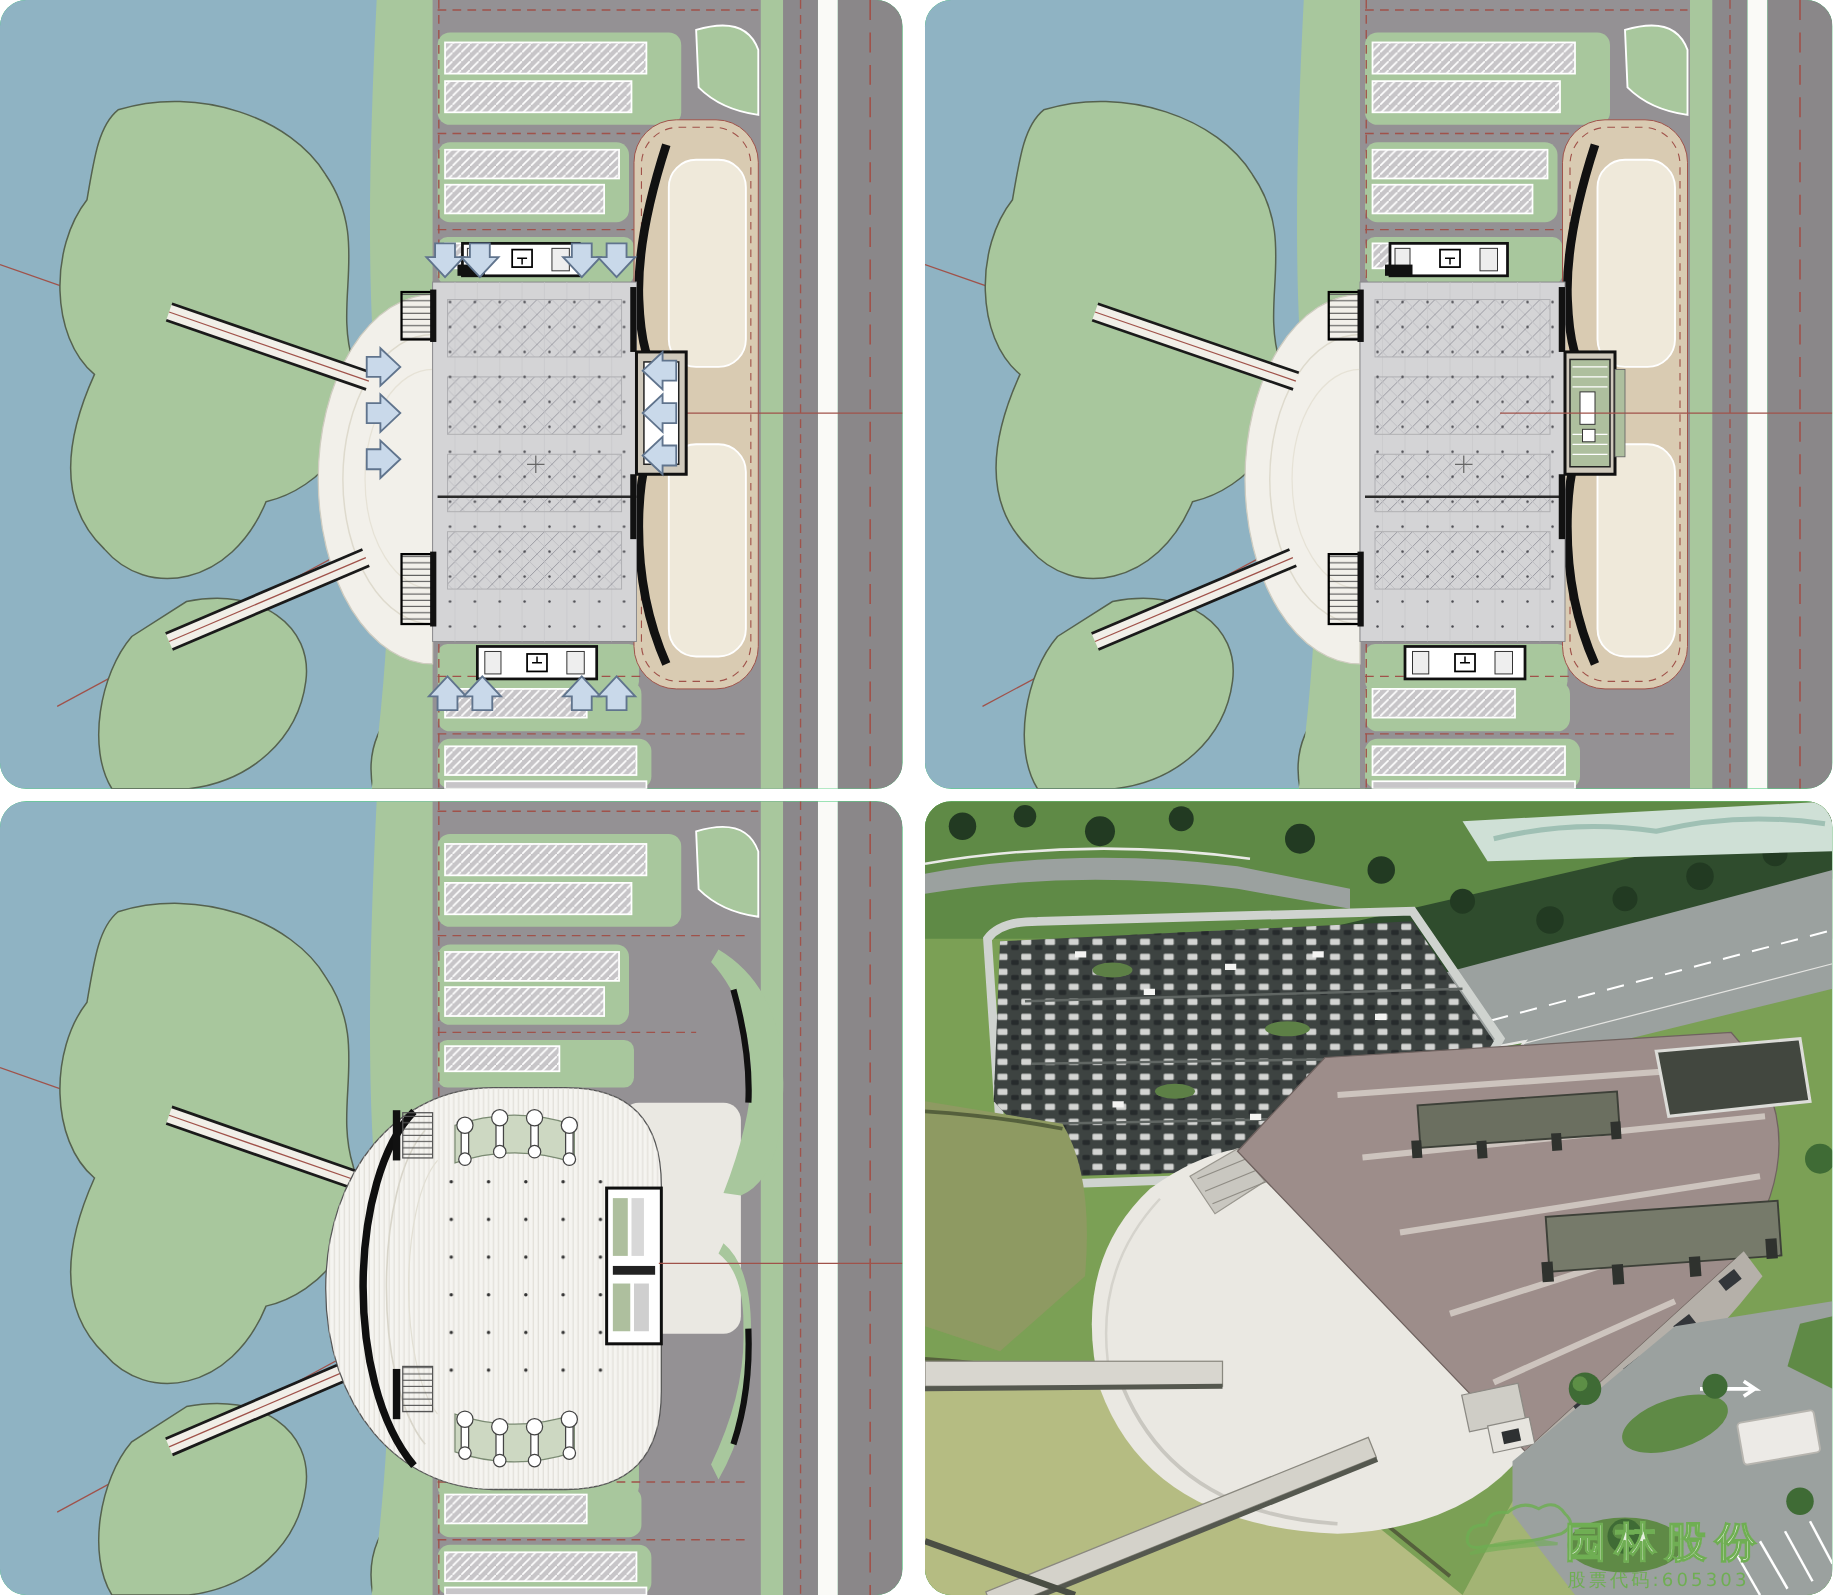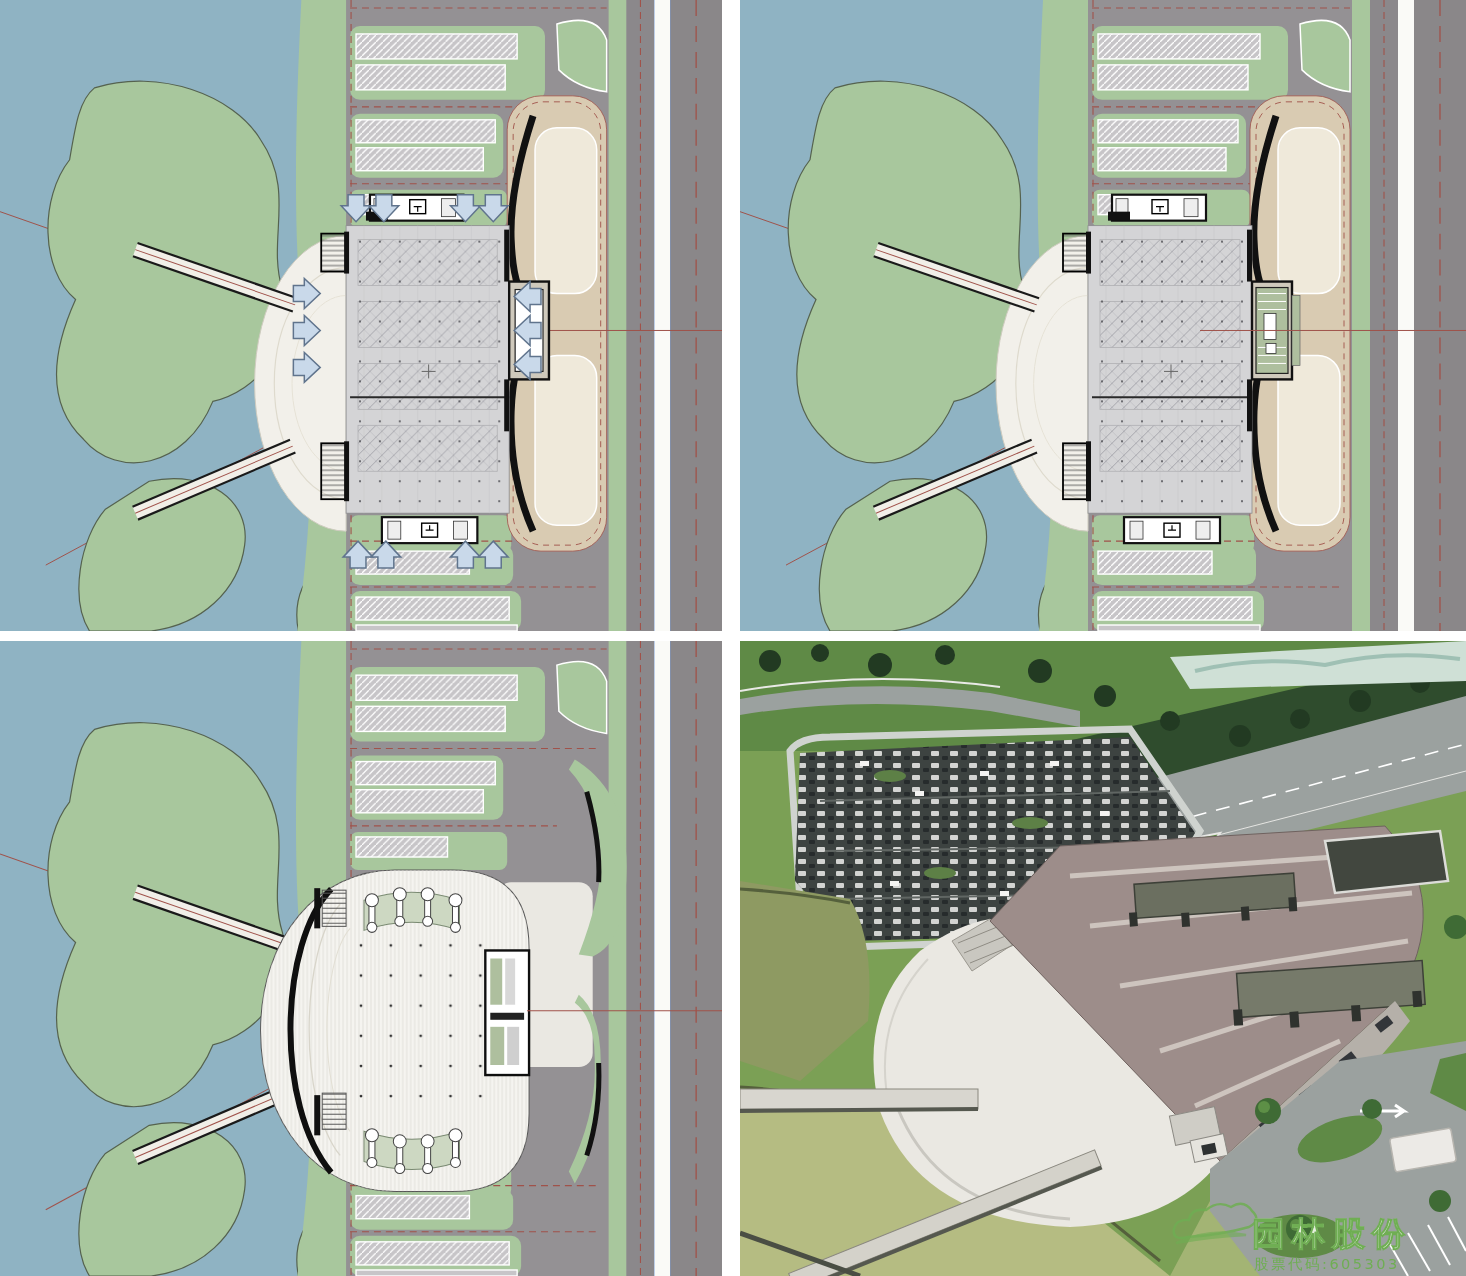--- a/index.html
+++ b/index.html
@@ -1,19 +1,19 @@
 <!DOCTYPE html>
 <html style="--water: #8fb3c3; --land: #a8c79d; --land_edge: #55624f; --parking_bg: #949194; --bay_fill: #c7c5c8; --road: #8b888b; --road_wide: #8a8789; --sidewalk: #fafaf7; --red_line: #a0524a; --tan: #d9cbb2; --tan_inner: #efe9da; --bldg_floor: #d4d4d6; --plaza: #f2f0ea; --roof: #f5f4f0; --ink: #111111; --arrow_fill: #c9d9ea; --arrow_edge: #60748d; --photo_grass: #7ba055; --photo_grass_dark: #5f8a46; --photo_trees: #2f4c2d; --photo_asphalt: #3d4341; --photo_road: #9ba19f; --photo_roof: #9d8d8a; --photo_roof_stripe: #d3cbc4; --photo_plaza: #eae8e2; --photo_pond_dark: #8e9a62; --photo_pond: #b5bc82; --photo_teal: #cfe0d6; --wm_green: #6fae53;"><head>
 <meta charset="utf-8">
 <style>
   html,body{margin:0;padding:0;background:#fff;}
   body{width:1466px;height:1276px;overflow:hidden;font-family:"DejaVu Sans",sans-serif;}
   .collage{display:grid;grid-template-columns:722px 726px;grid-template-rows:631px 635px;
            column-gap:18px;row-gap:10px;background:#fff;width:1466px;height:1276px;}
-  .panel{position:relative;overflow:hidden;background:#3b82f6;}
+  .panel{position:relative;overflow:hidden;background:#22c55e;border-radius:21px;}
   .panel svg{display:block;width:100%;height:100%;}
   
   .water{fill:var(--water);}
   .land{fill:var(--land);stroke:var(--land_edge);stroke-width:1.2;}
   .landplain{fill:var(--land);}
   .pbg{fill:var(--parking_bg);}
   .bay{fill:var(--bay_fill);stroke:#ffffff;stroke-width:1.4;}
   .road{fill:var(--road);}
   .roadw{fill:var(--road_wide);}
   .walk{fill:var(--sidewalk);}

